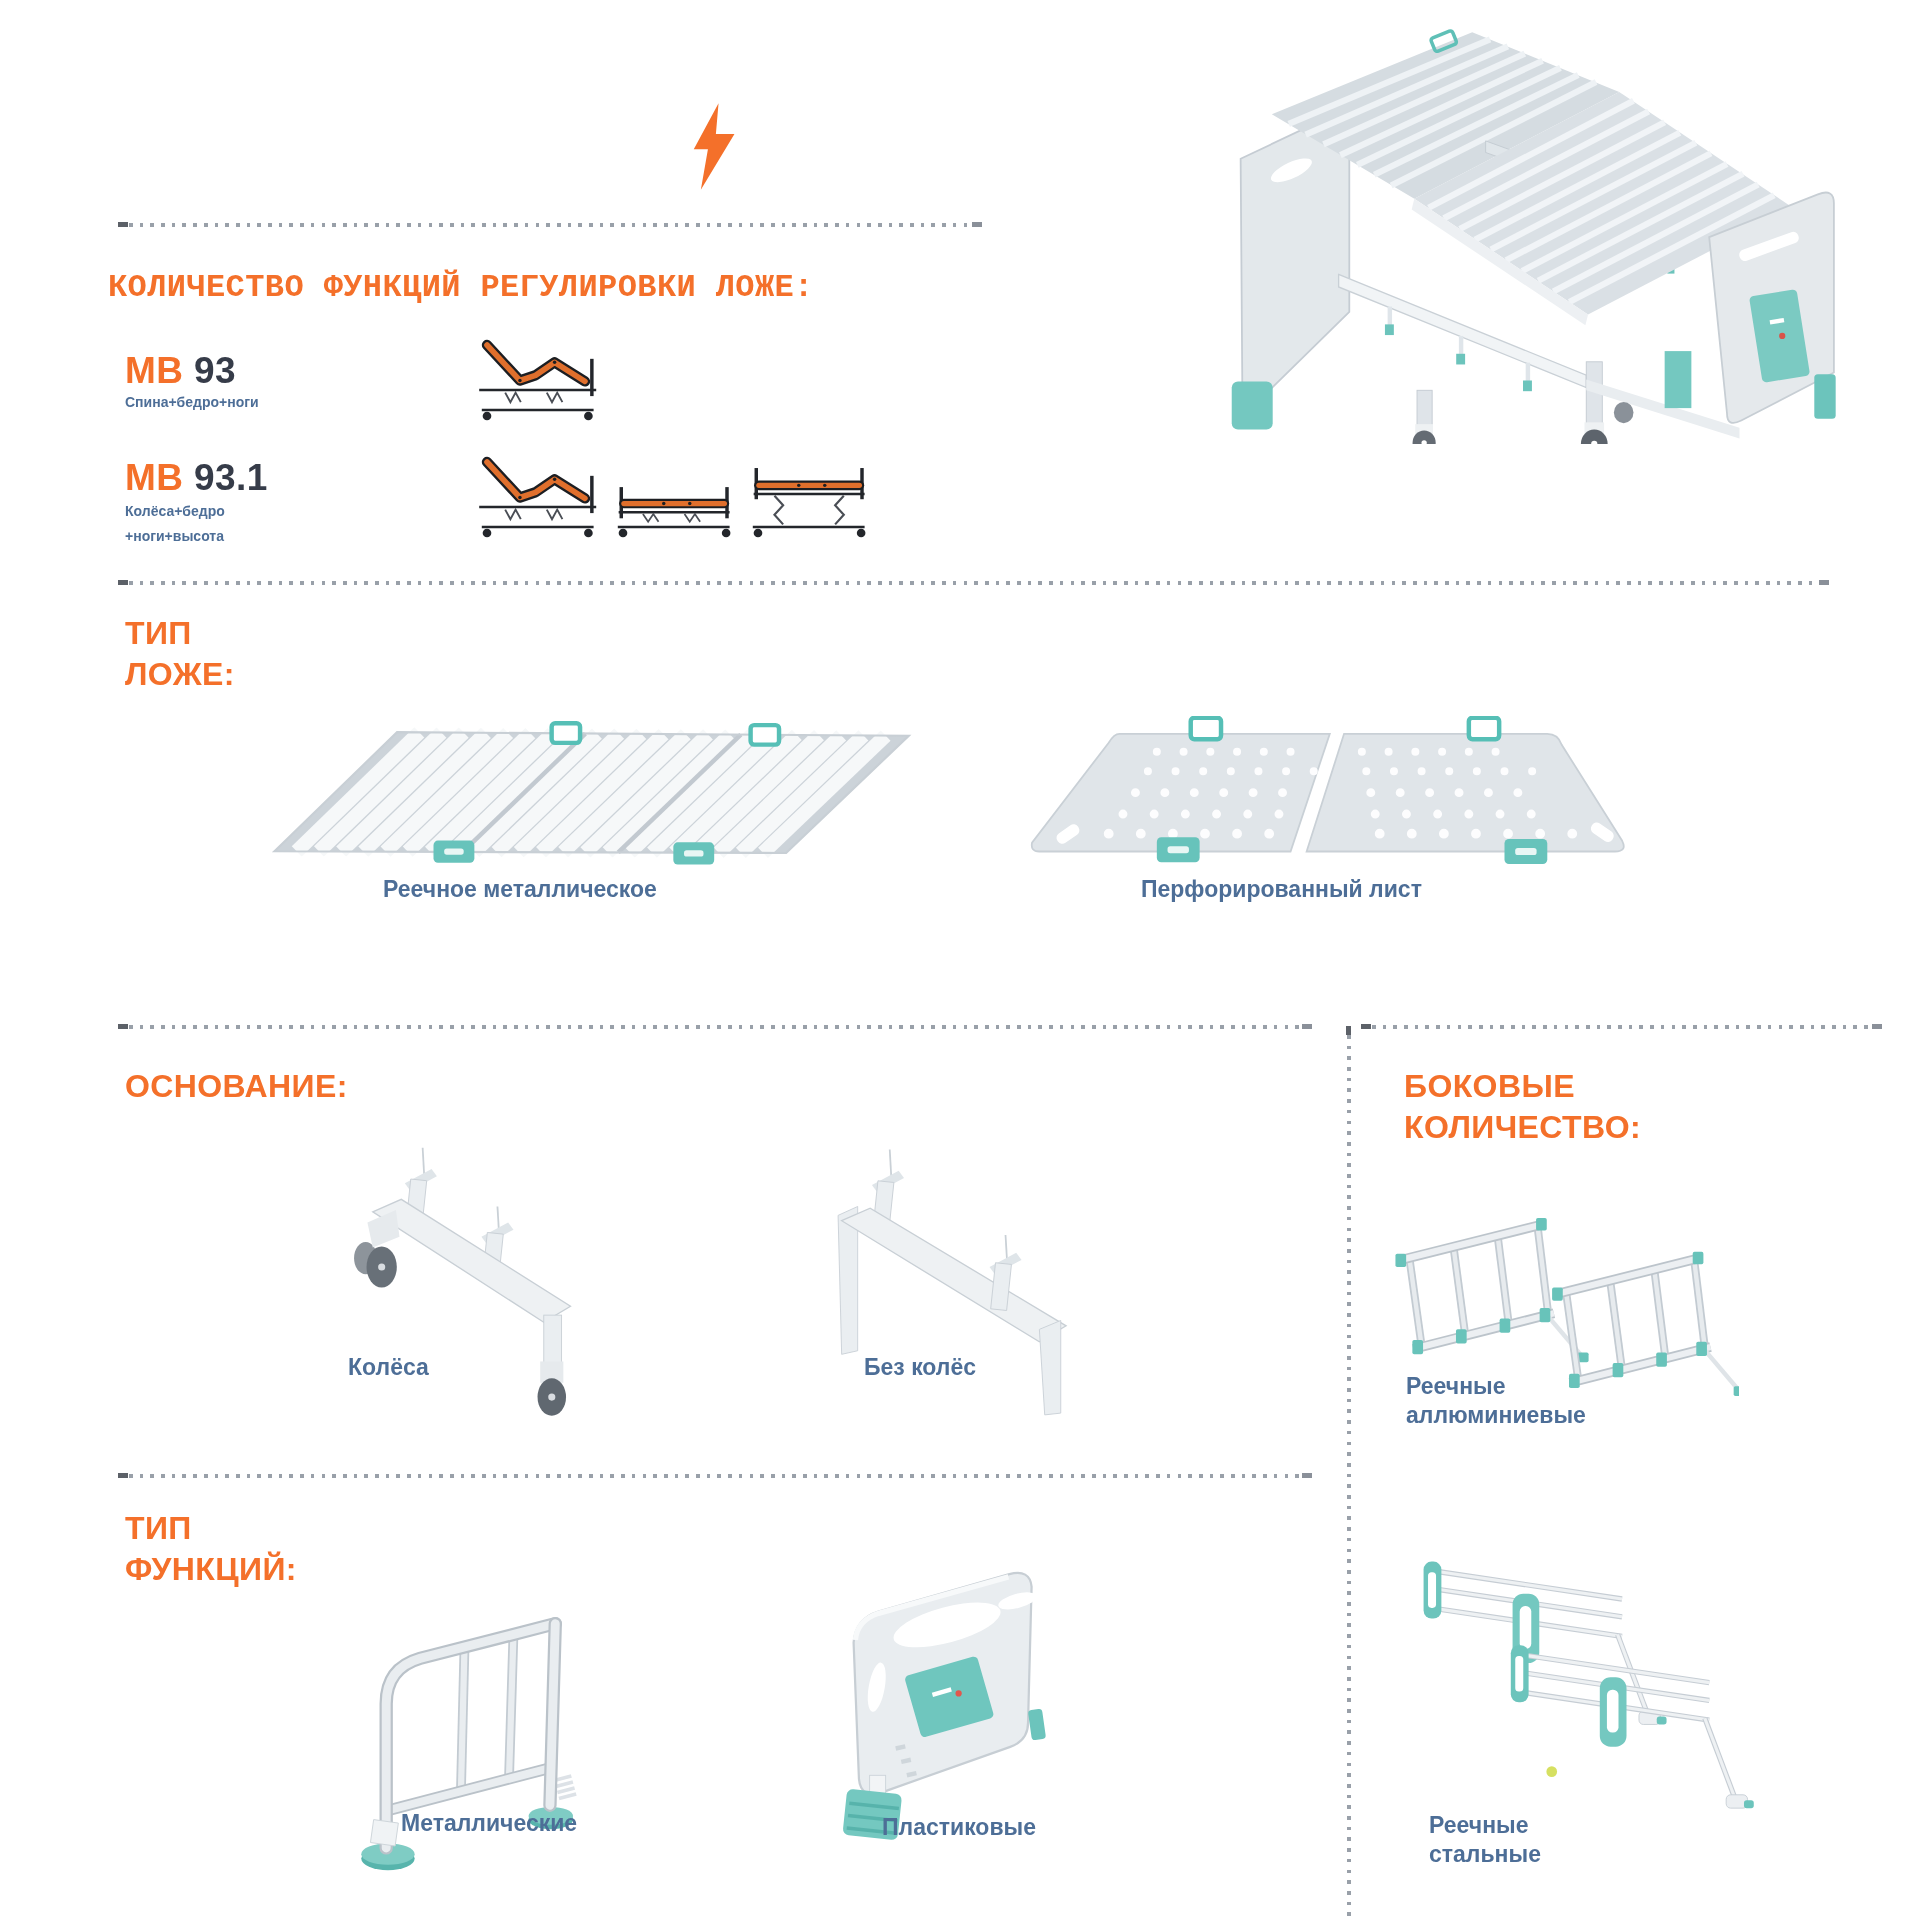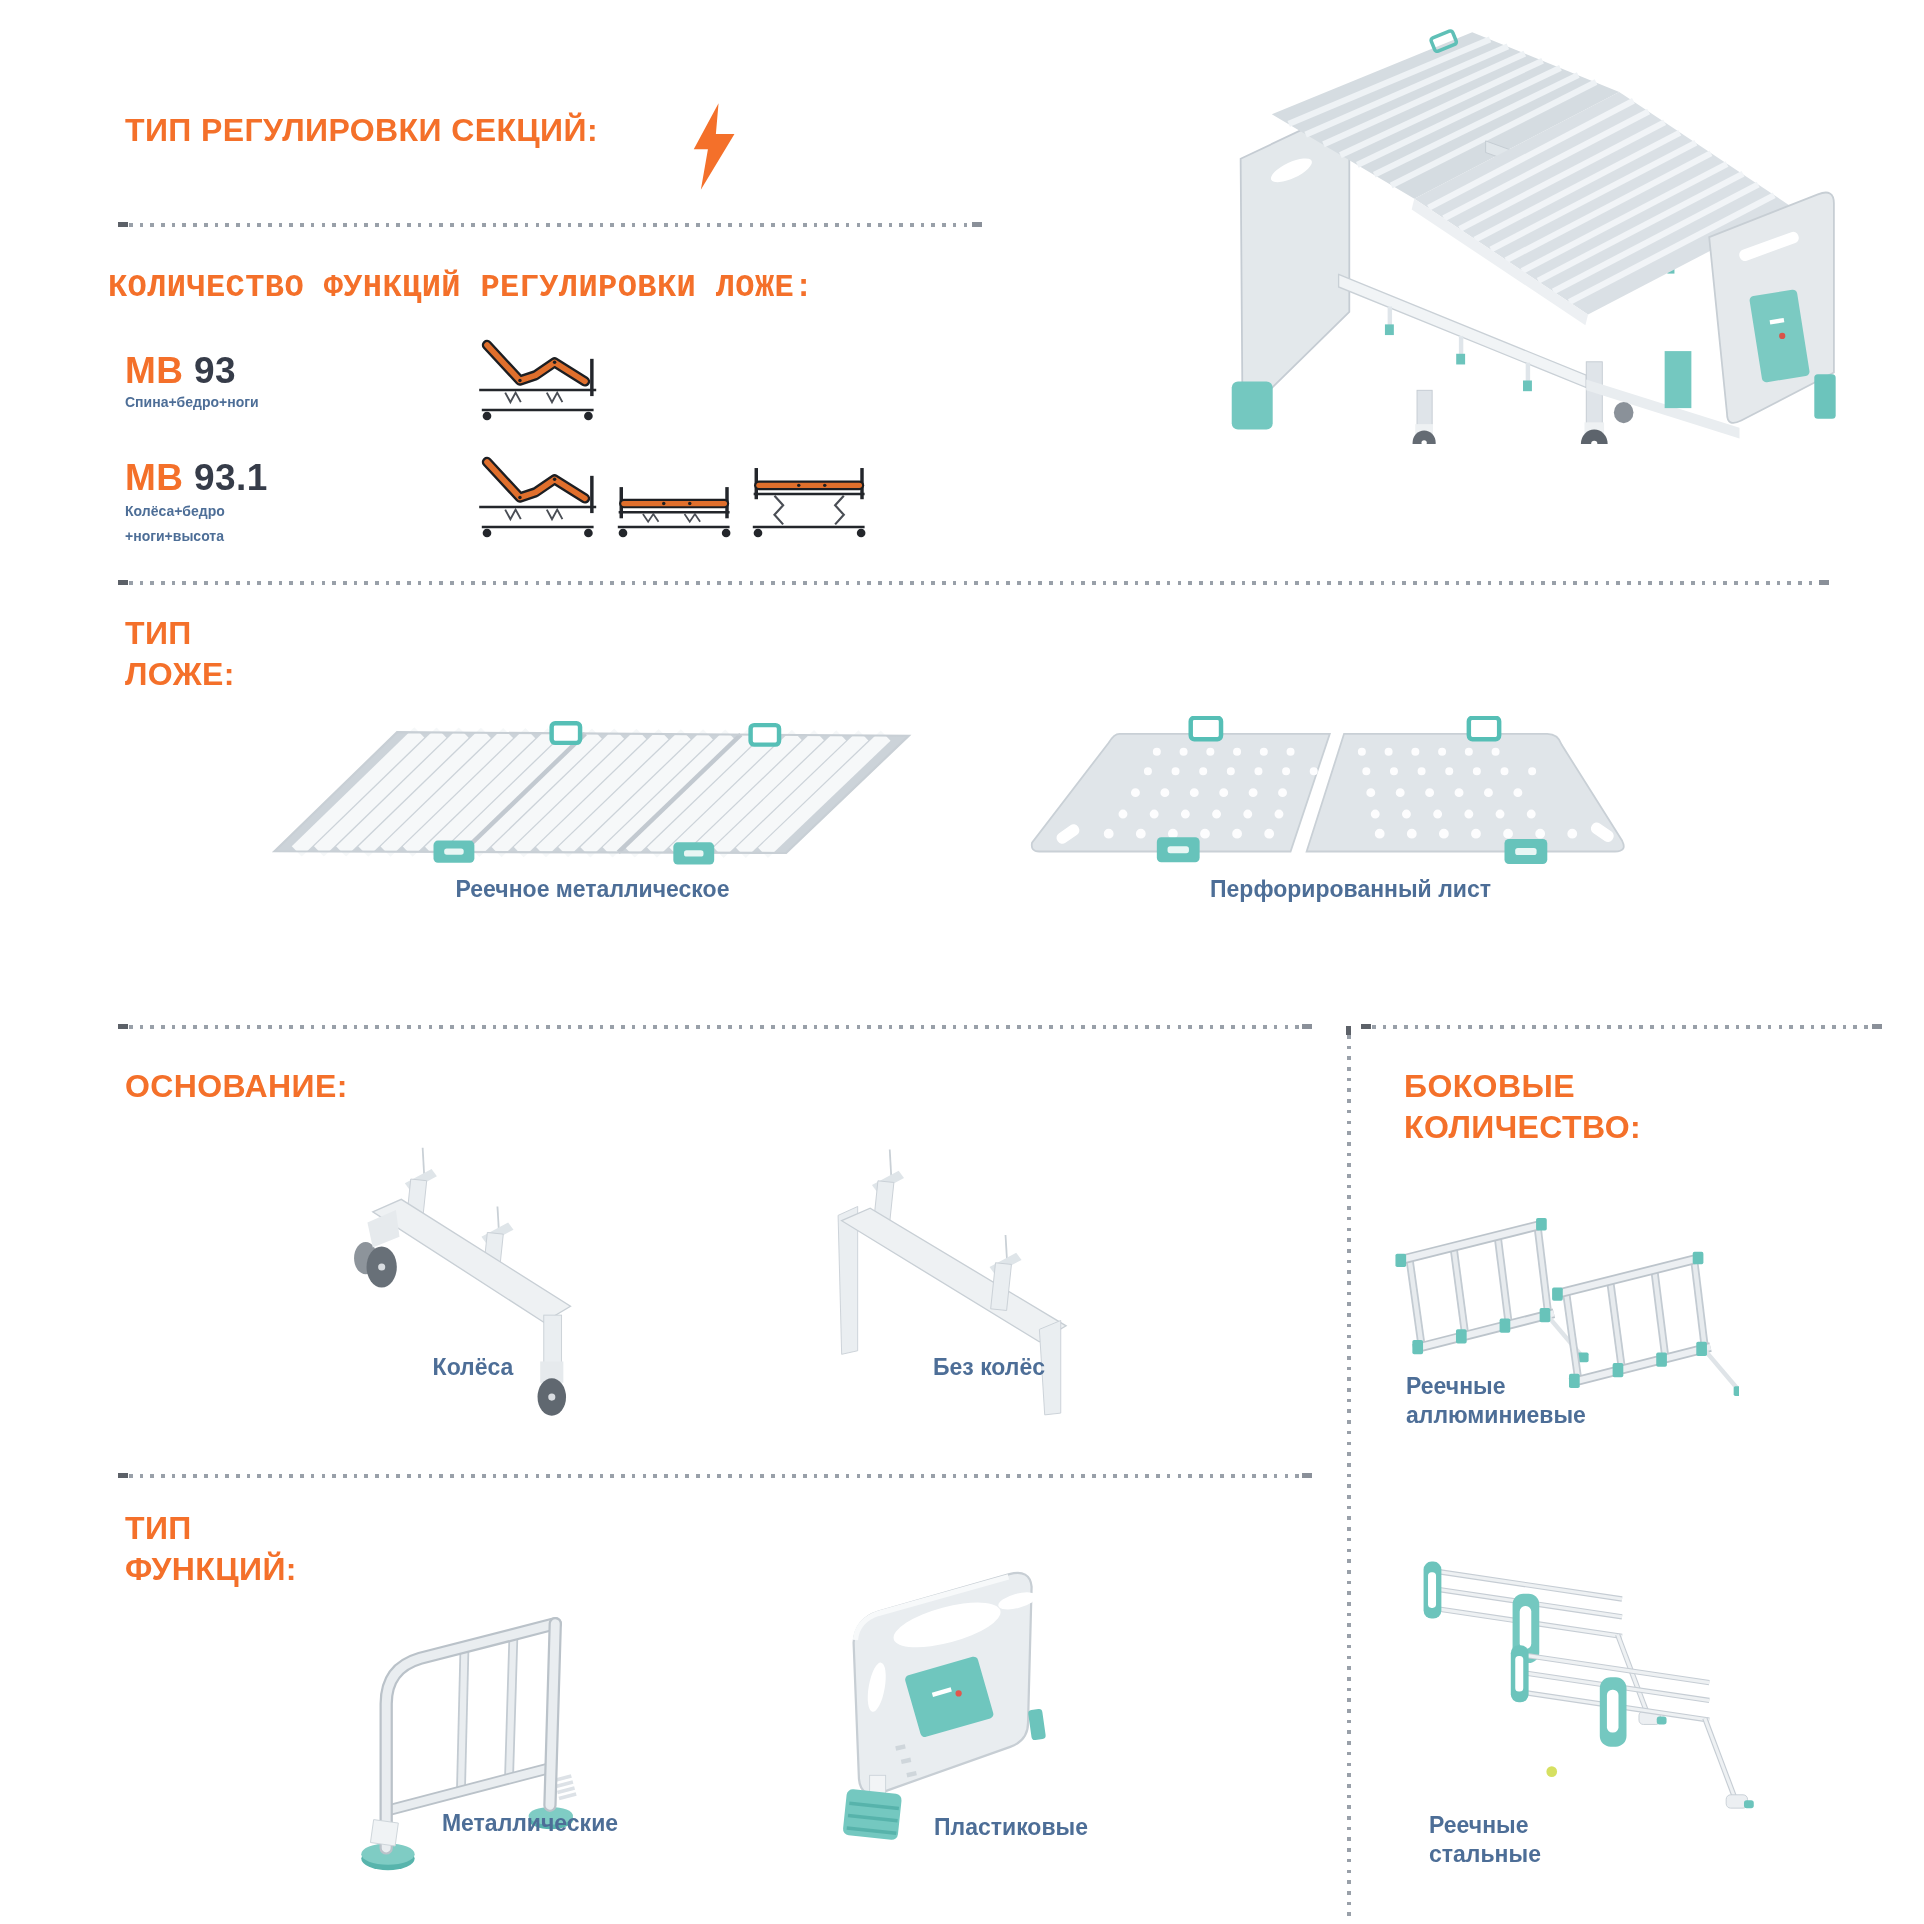--- a/index.html
+++ b/index.html
@@ -10,37 +10,36 @@
     --dots:#99a0a9;
   }
   html,body{margin:0;padding:0;}
   body{
     width:1925px;height:1925px;position:relative;background:#ffffff;
     font-family:"Liberation Sans", sans-serif;overflow:hidden;
   }
   .abs{position:absolute;}
   .h1{font-size:32px;font-weight:800;color:var(--accent);line-height:41px;letter-spacing:0.4px;}
   .cap{font-size:23px;font-weight:600;color:var(--caption);line-height:29px;}
-  .cap-c{text-align:center;}
+  .cap-c{text-align:left;}
   .code{font-size:37px;font-weight:800;line-height:39px;letter-spacing:0.4px;}
   .code .pre{color:var(--accent);margin-top:25px;}
   .code .num{color:var(--dark);}
   .desc{font-size:14px;font-weight:600;color:var(--caption);line-height:25px;}
   .dots-h{position:absolute;height:3.6px;background-image:repeating-linear-gradient(90deg,var(--dots) 0 3.6px,transparent 3.6px 10.7px);}
   .dots-h::before{content:"";position:absolute;left:-10.7px;top:-0.9px;width:9.8px;height:5.3px;background:#5c6168;}
   .dots-h::after{content:"";position:absolute;right:-10.7px;top:-0.9px;width:9.8px;height:5.3px;background:#8a9099;}
   .dots-v{position:absolute;width:3.6px;background-image:repeating-linear-gradient(180deg,var(--dots) 0 3.6px,transparent 3.6px 10.7px);}
   .dots-v::before{content:"";position:absolute;top:-9px;left:-0.9px;width:5.3px;height:9px;background:#5c6168;}
   svg{display:block;}
 </style>
 </head>
 <body>
 
 <div class="abs h1" style="left:125px;top:110px;">
-  <div>ТИП РЕГУЛИРОВКИ СЕКЦИЙ:</div>
 </div>
 <div class="abs" style="left:692px;top:103px;">
   <svg width="46" height="87" viewBox="0 0 52 98">
     <polygon points="30,0 2,52 18,52 10,98 48,35 27,35" fill="#f4702a"></polygon>
   </svg>
 </div>
 
 <div class="abs" style="left:1205px;top:7.1px;">
   <svg width="677" height="437" viewBox="0 0 760 490">
 

